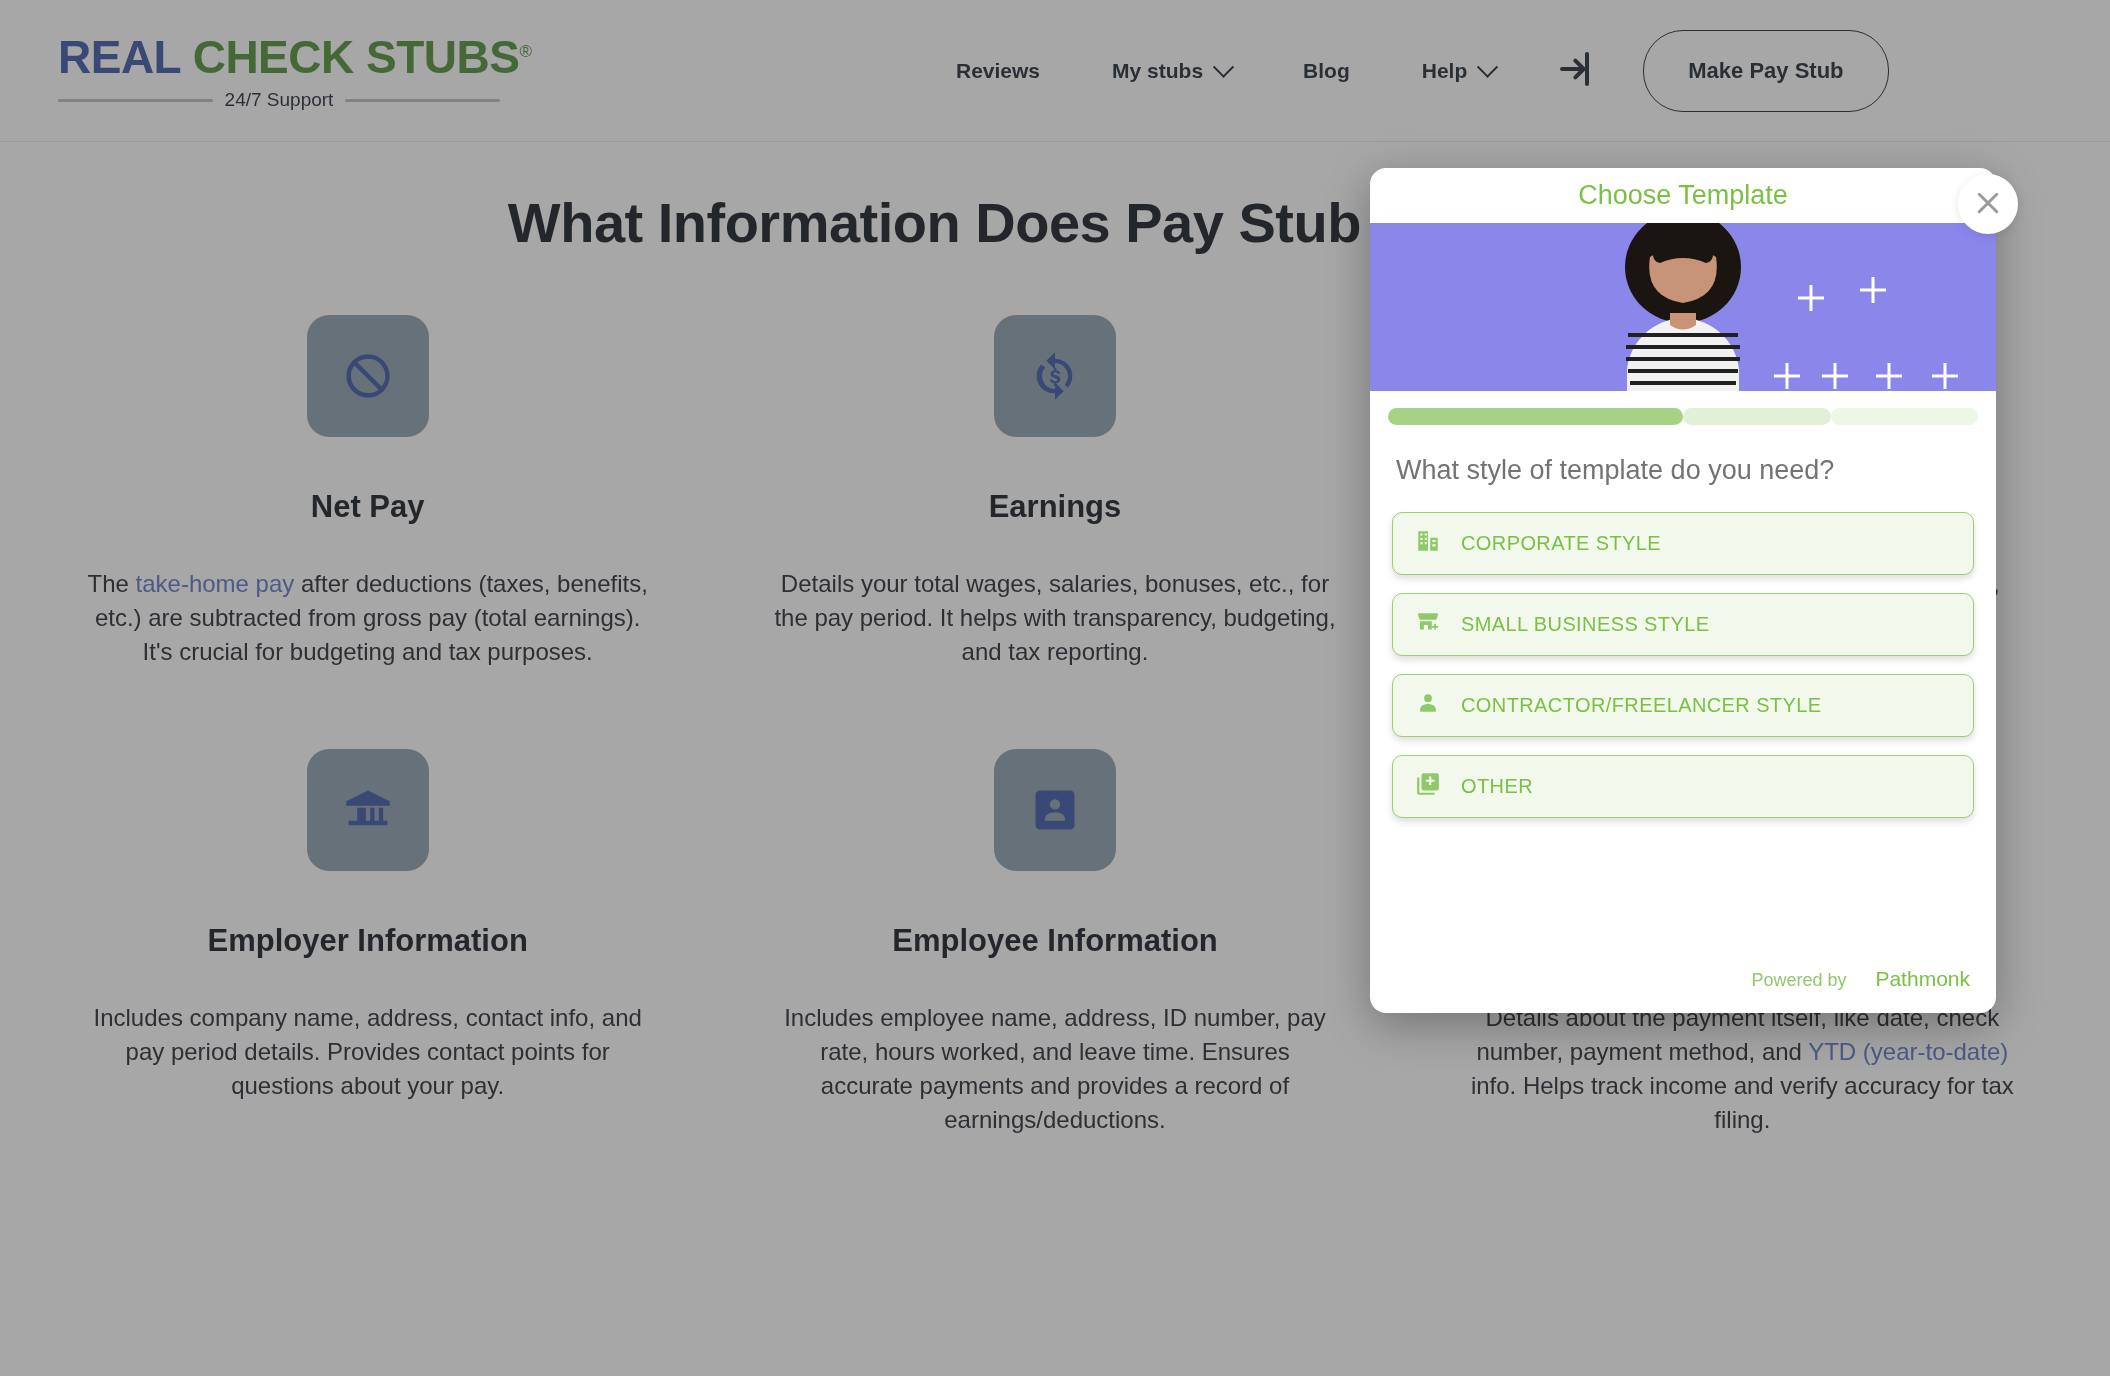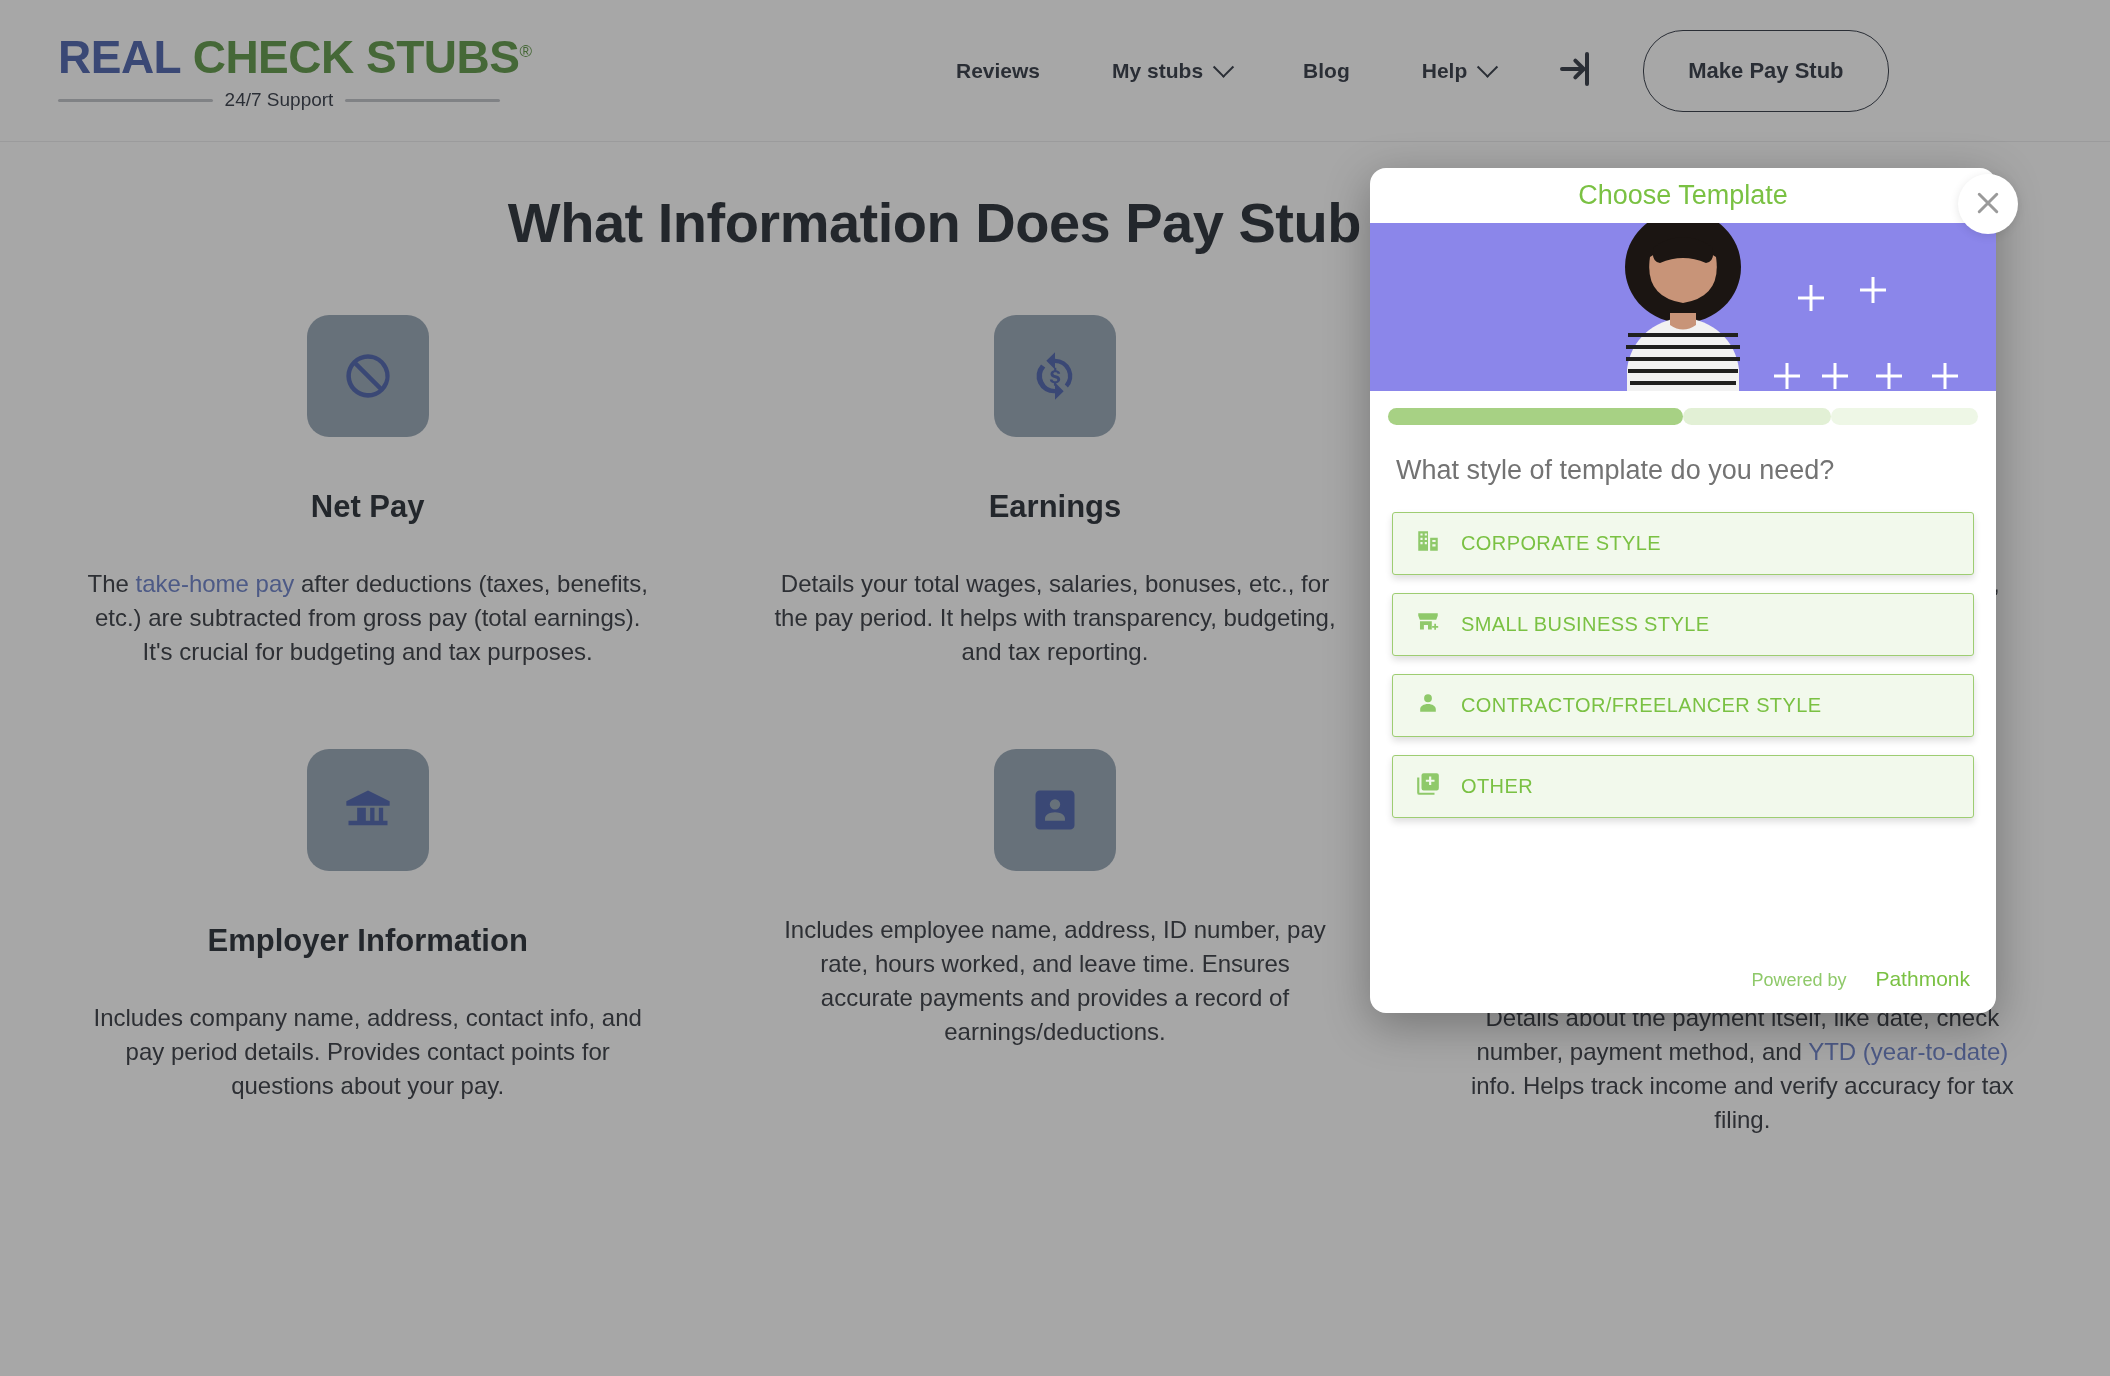--- a/index.html
+++ b/index.html
@@ -263,21 +263,21 @@
   .option-btn {
     display: flex;
     align-items: center;
     gap: 20px;
     width: 100%;
     height: 63px;
     margin-bottom: 18px;
     padding: 0 22px;
     background: #f2f9ec;
     border: 1.5px solid #9ecd72;
-    border-radius: 3px;
+    border-radius: 10px;
     box-shadow: 0 4px 7px rgba(0,0,0,0.13);
     font-family: "Liberation Sans", sans-serif;
     font-size: 20px;
     letter-spacing: 0.4px;
     color: #7ac143;
     text-align: left;
     cursor: pointer;
   }
   .option-btn svg { width: 26px; height: 26px; fill: #8fc96a; flex: none; }
 
@@ -380,20 +380,21 @@
         <div class="card-title">Employer Information</div>
         <p class="card-text">Includes company name, address, contact info, and pay period details. Provides contact points for questions about your pay.</p>
       </div>
 
       <div class="card">
         <div class="card-icon-tile">
           <svg viewBox="0 0 24 24">
               <path d="M5 3h14a2 2 0 012 2v14a2 2 0 01-2 2H5a2 2 0 01-2-2V5a2 2 0 012-2zm7 4a2.4 2.4 0 100 4.8A2.4 2.4 0 0012 7zm0 6c-2.6 0-4.6 1.3-4.6 2.9V17h9.2v-1.1c0-1.6-2-2.9-4.6-2.9z"></path>
             </svg>
         </div>
+        <div class="card-title">Employee Information</div>
         <p class="card-text">Includes employee name, address, ID number, pay rate, hours worked, and leave time. Ensures accurate payments and provides a record of earnings/deductions.</p>
       </div>
 
       <div class="card">
         <div class="card-icon-tile">
           <svg viewBox="0 0 24 24">
               <path d="M3 5h18a1 1 0 011 1v3H2V6a1 1 0 011-1zm-1 6h20v7a1 1 0 01-1 1H3a1 1 0 01-1-1v-7zm3 3v2h5v-2H5z"></path>
             </svg>
         </div>
         <div class="card-title">Payment Information</div>

